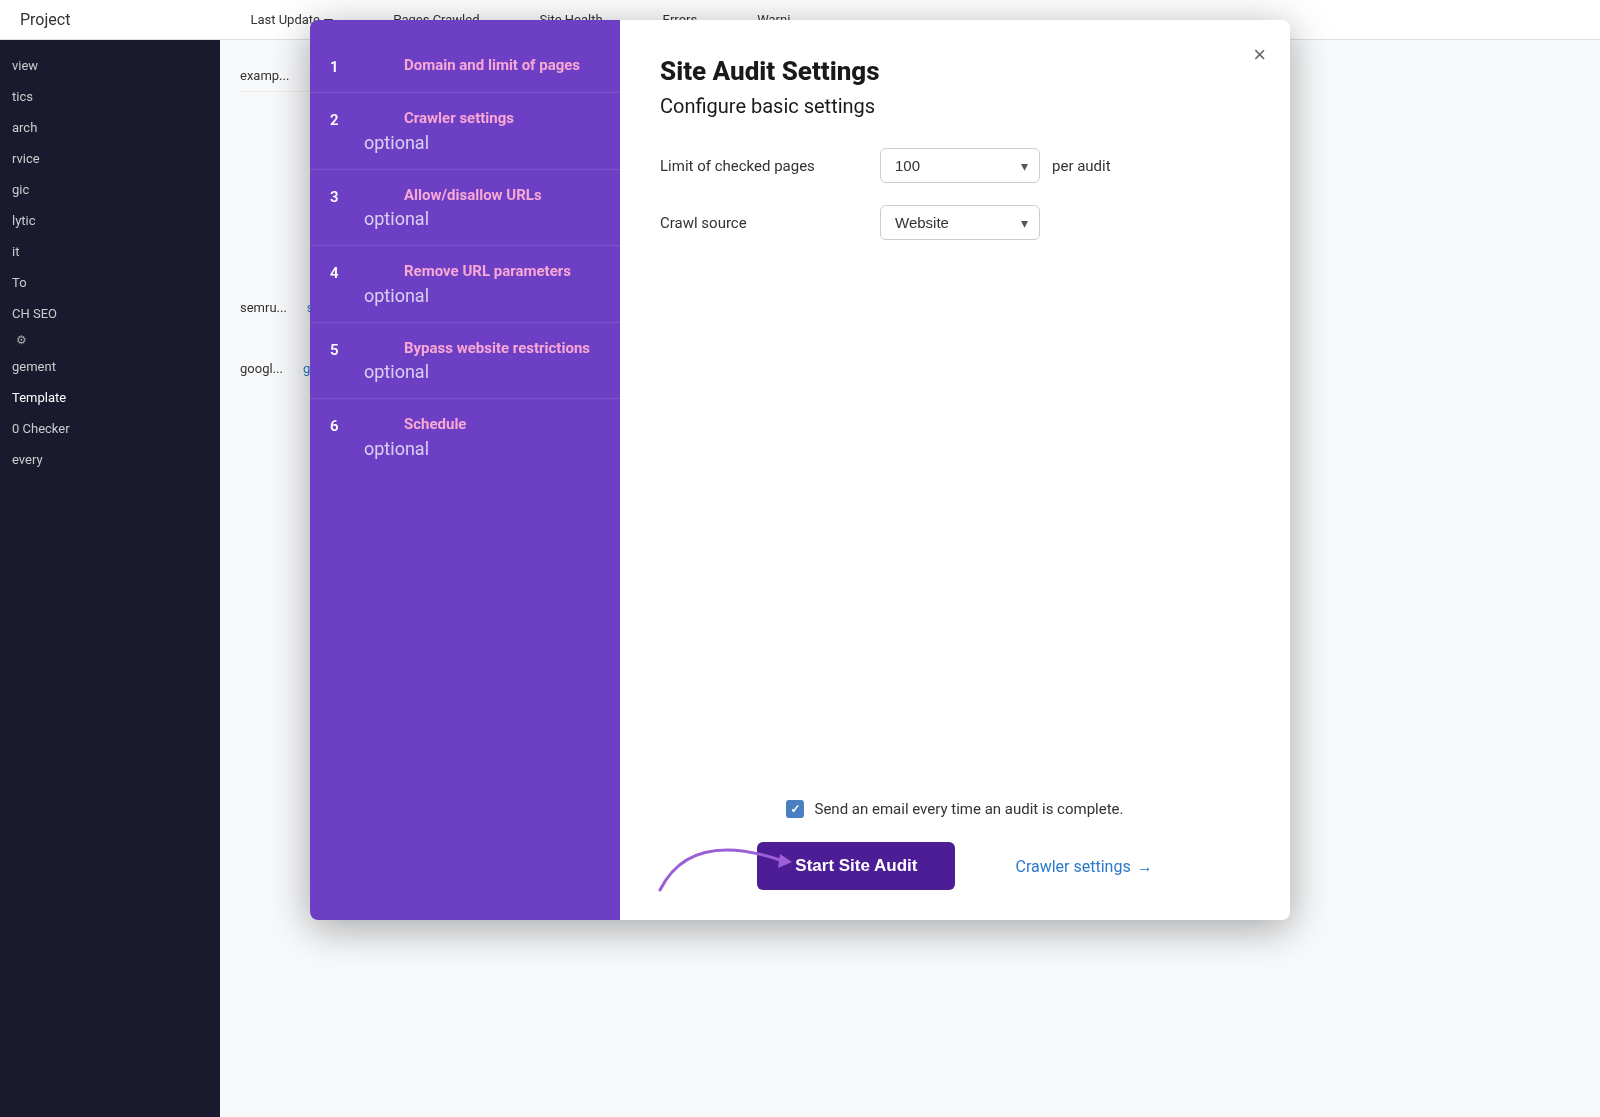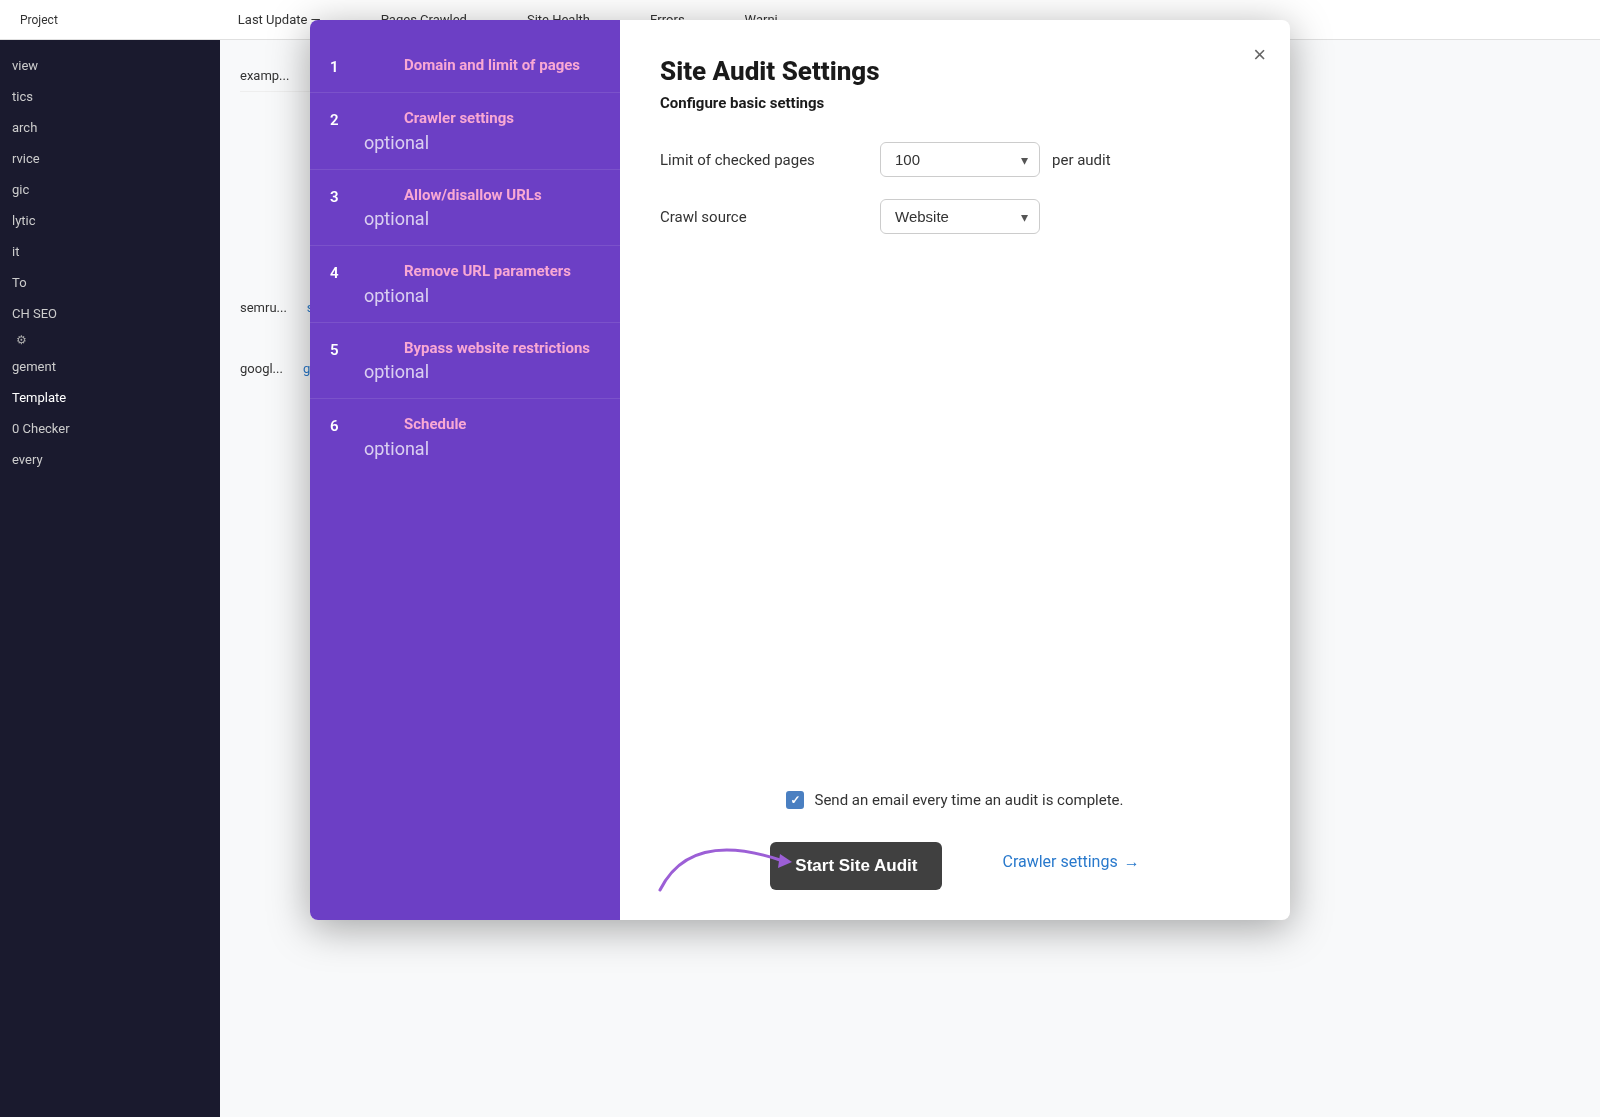--- a/index.html
+++ b/index.html
@@ -125,22 +125,22 @@
     }
 
     .modal-title {
       font-size: 26px;
       font-weight: 800;
       color: #1a1a1a;
       margin-bottom: 8px;
     }
 
     .modal-subtitle {
-      font-size: 15px;
-      font-weight: 700;
+      font-size: 20px;
+      font-weight: 400;
       color: #1a1a1a;
       margin-bottom: 30px;
     }
 
     .close-btn {
       position: absolute;
       top: 20px;
       right: 20px;
       background: none;
       border: none;
@@ -266,48 +266,47 @@
 
     .action-row {
       display: flex;
       align-items: center;
       justify-content: center;
       gap: 60px;
       position: relative;
     }
 
     .btn-start {
-      background: #404040;
+      background: #4c1d95;
       color: #fff;
       border: none;
       border-radius: 6px;
-      padding: 14px 25px;
+      padding: 14px 38px;
       font-size: 17px;
       font-weight: 700;
       cursor: pointer;
       white-space: nowrap;
-      margin-top: 9px;
     }
 
     .link-crawler {
       font-size: 16px;
       color: #2979cc;
       text-decoration: none;
       display: flex;
       align-items: center;
       gap: 6px;
       cursor: pointer;
     }
   </style>
 </head>
 <body>
 
 <div class="bg-app">
   <div class="bg-header">
-    <span style="color:#333; font-size:12px;">Project</span>
+    <span style="color:#333; font-size:16px;">Project</span>
     <span style="color:#333; font-size:13px; margin-left:120px;">Last Update —</span>
     <span style="color:#333; font-size:13px;">Pages Crawled</span>
     <span style="color:#333; font-size:13px;">Site Health</span>
     <span style="color:#333; font-size:13px;">Errors</span>
     <span style="color:#333; font-size:13px;">Warni</span>
   </div>
   <div style="display:flex; flex:1;">
     <div class="bg-sidebar">
       <div class="bg-sidebar-item">view</div>
       <div class="bg-sidebar-item">tics</div>

